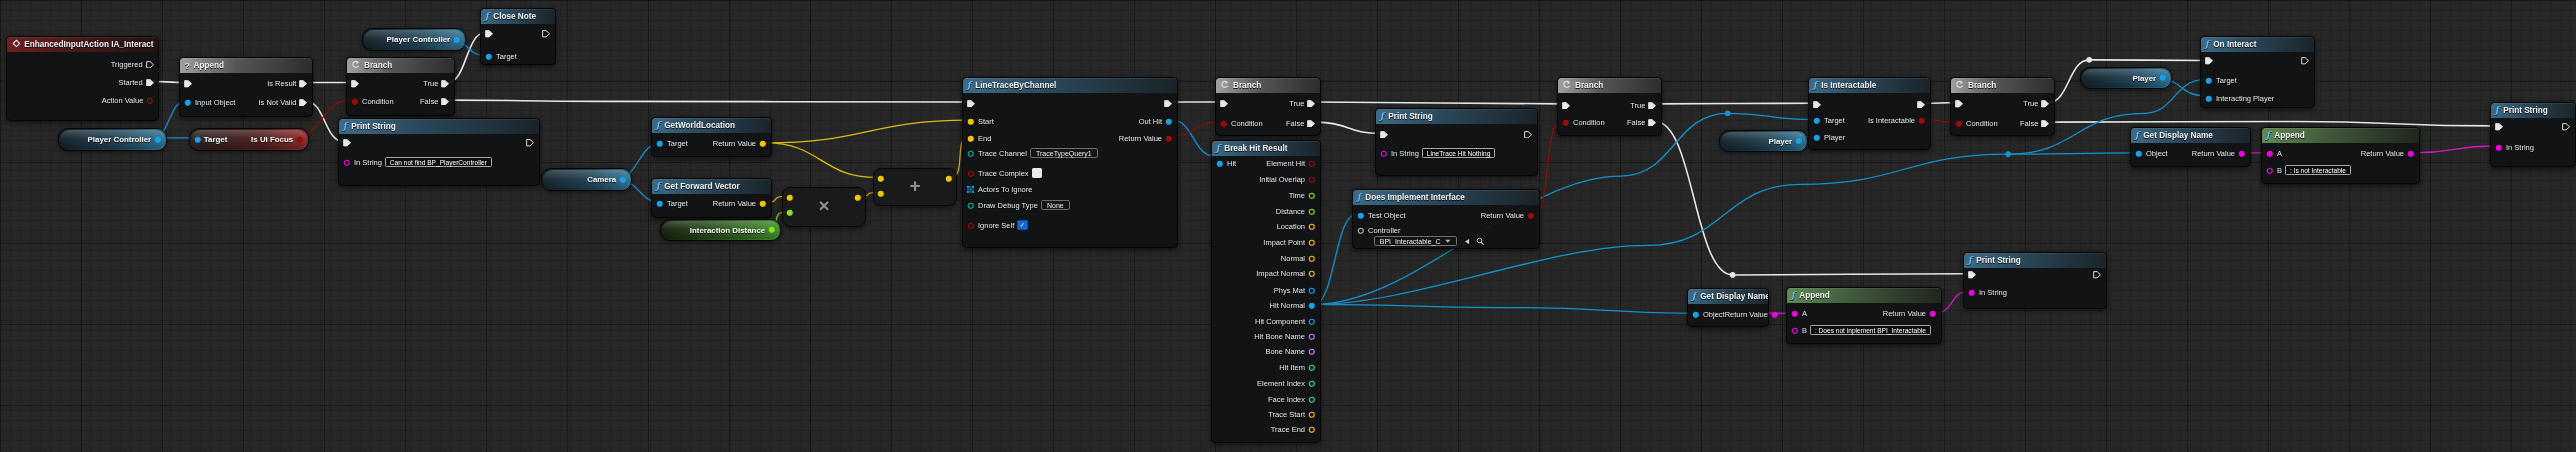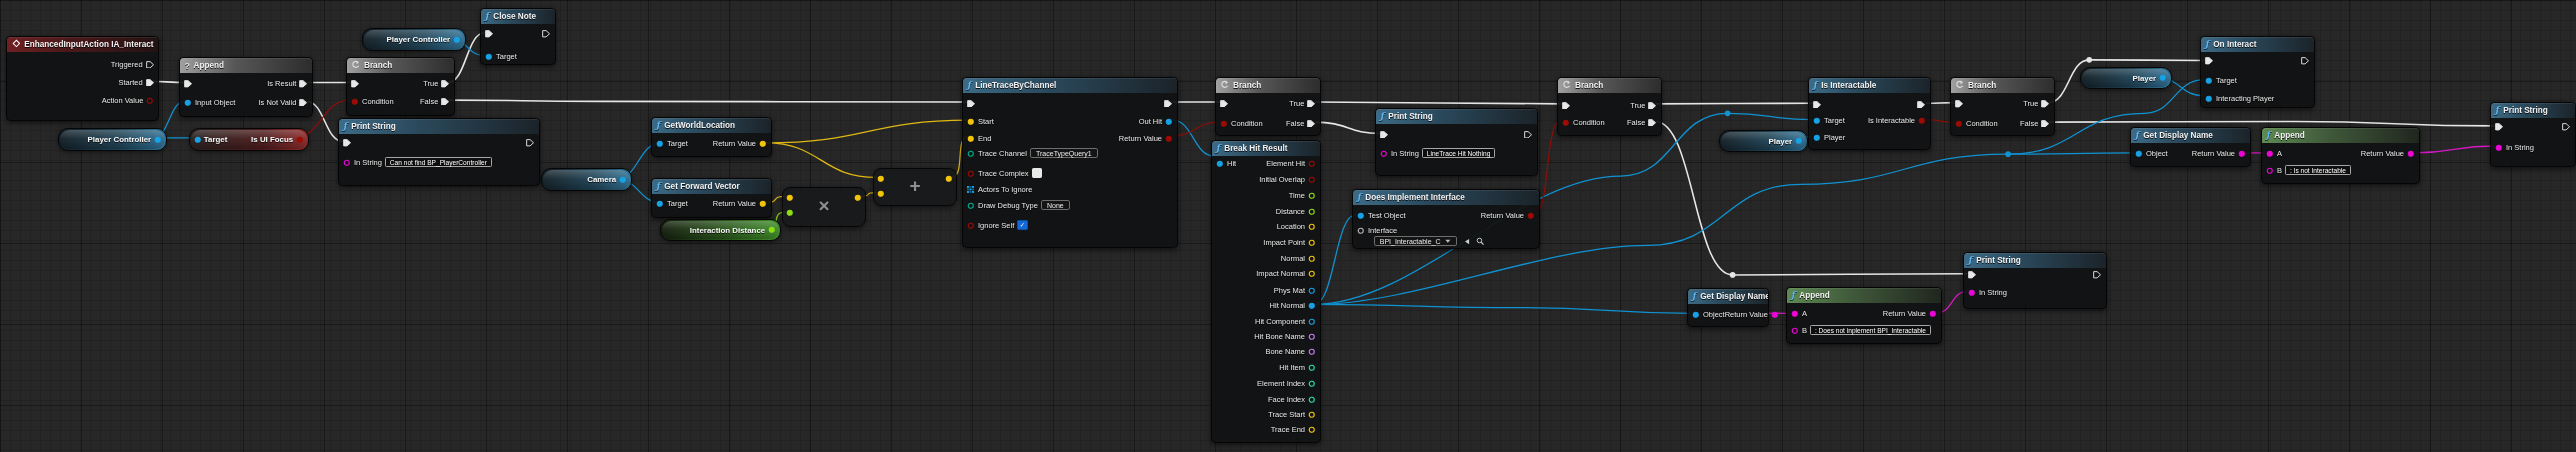--- a/index.html
+++ b/index.html
@@ -839,21 +839,21 @@
           </span>
         </span>
       </div>
       <div class="row" style="top:34px">
         <span class="grp l">
           <span class="pin">
             <svg width="7.5" height="7.5" viewBox="0 0 12 12">
               <circle cx="6" cy="6" r="4" fill="none" stroke="#b4b4b4" stroke-width="1.8"></circle>
             </svg>
           </span>
-          <span class="lbl">Interface</span>
+          <span class="lbl">Controller</span>
         </span>
       </div>
       <div class="row" style="top:45px">
         <span class="grp l" style="padding-left:16.4px">
           <span class="dd">
             <span>BPI_Interactable_C</span>
             <span><svg width="5.7" height="4.4" viewBox="0 0 9 7">
                 <path d="M0.5 1 L8.5 1 L4.5 6 Z" fill="#bdbdbd"></path>
               </svg></span>
           </span>

